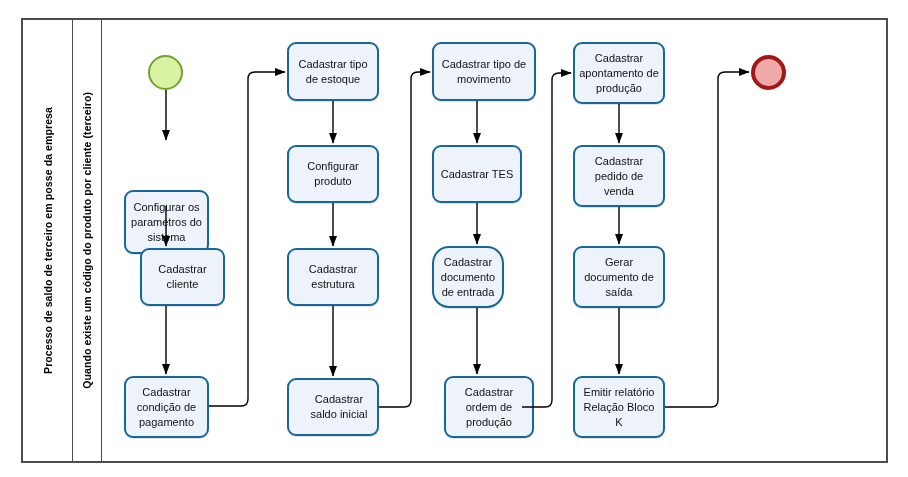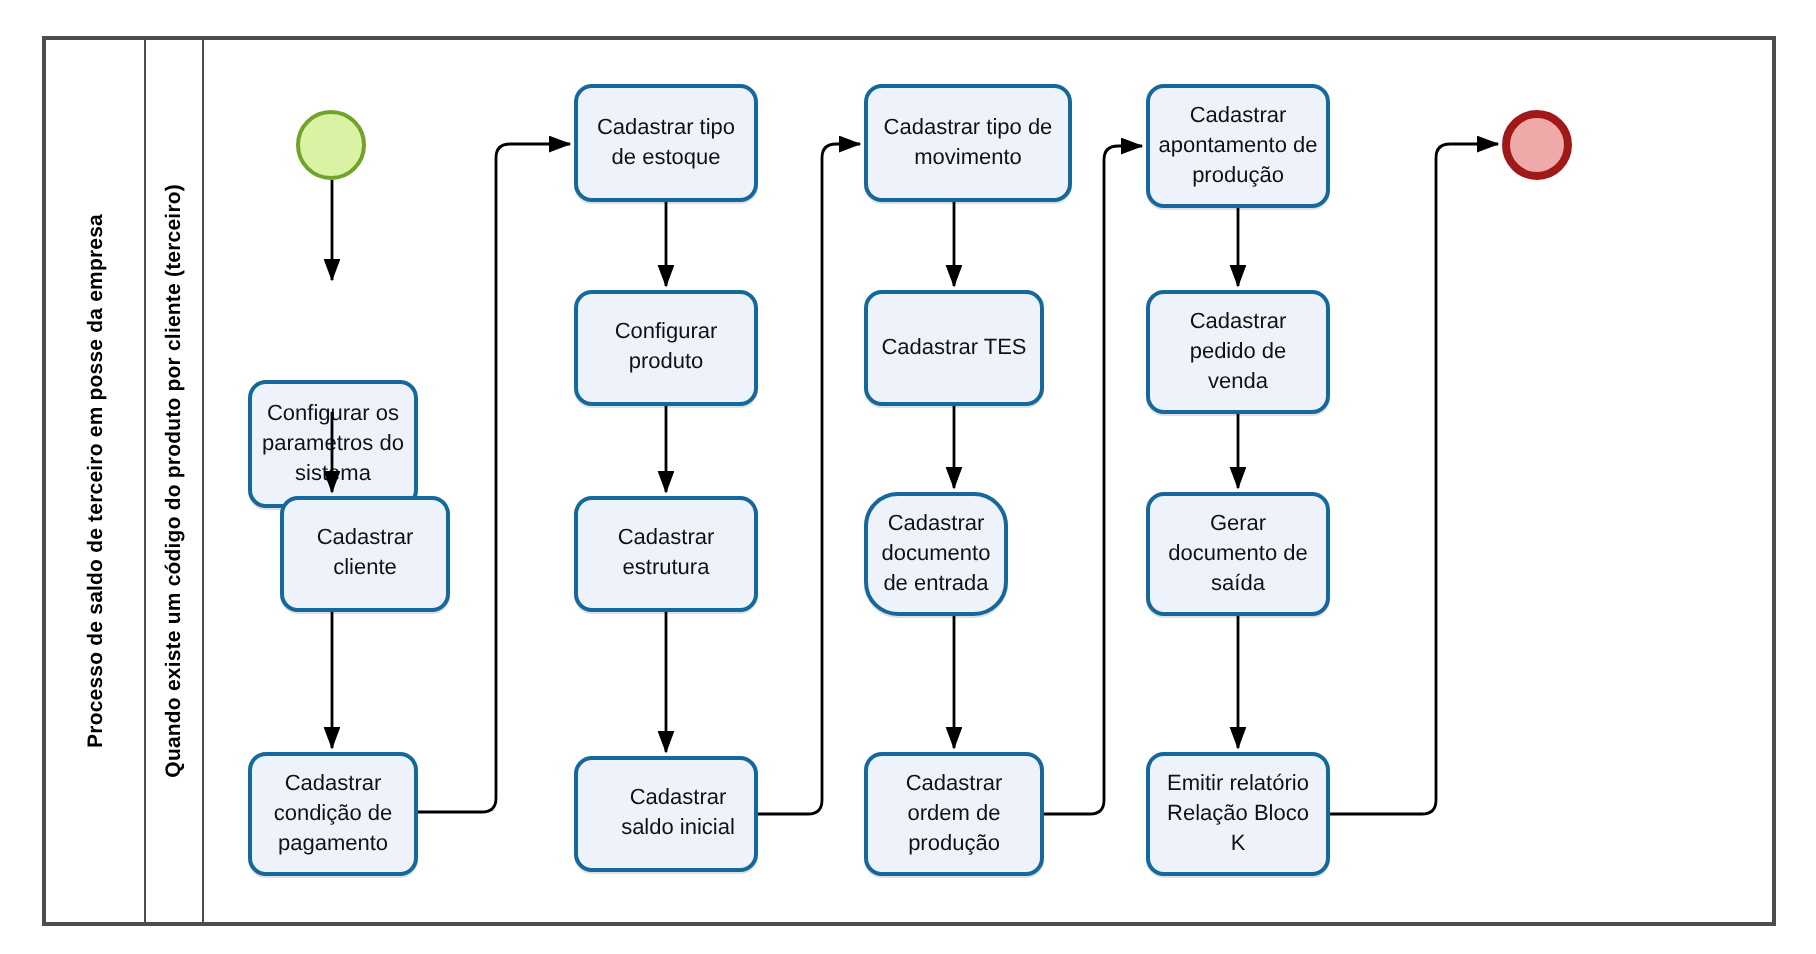--- a/index.html
+++ b/index.html
@@ -146,21 +146,21 @@
   <div class="task" style="left:124px; top:376px; width:85px; height:62px;">Cadastrar condição de pagamento</div>
 
   <div class="task" style="left:287px; top:42px; width:92px; height:59px;">Cadastrar tipo de estoque</div>
   <div class="task" style="left:287px; top:145px; width:92px; height:58px;">Configurar produto</div>
   <div class="task" style="left:287px; top:248px; width:92px; height:58px;">Cadastrar estrutura</div>
   <div class="task" style="left:287px; top:378px; width:92px; height:58px;padding-left:16px;">Cadastrar saldo inicial</div>
 
   <div class="task" style="left:432px; top:42px; width:104px; height:59px;">Cadastrar tipo de movimento</div>
   <div class="task" style="left:432px; top:145px; width:90px; height:58px;">Cadastrar TES</div>
   <div class="task" style="left:432px; top:246px; width:72px; height:62px;border-radius:17px;">Cadastrar documento de entrada</div>
-  <div class="task" style="left:432px; top:376px; width:90px; height:62px;">Cadastrar ordem de produção</div>
+  <div class="task" style="left:444px; top:376px; width:90px; height:62px;">Cadastrar ordem de produção</div>
 
   <div class="task" style="left:573px; top:42px; width:92px; height:62px;">Cadastrar apontamento de produção</div>
   <div class="task" style="left:573px; top:145px; width:92px; height:62px;">Cadastrar pedido de venda</div>
   <div class="task" style="left:573px; top:246px; width:92px; height:62px;">Gerar documento de saída</div>
   <div class="task" style="left:573px; top:376px; width:92px; height:62px;">Emitir relatório Relação Bloco K</div>
 
   <svg id="wires" viewBox="0 0 908 477" xmlns="http://www.w3.org/2000/svg">
     <defs>
       <marker id="arrow" markerWidth="9" markerHeight="9" refX="7.5" refY="3" orient="auto" markerUnits="strokeWidth">
         <path d="M0,0 L8,3 L0,6 z" fill="#000000"></path>

